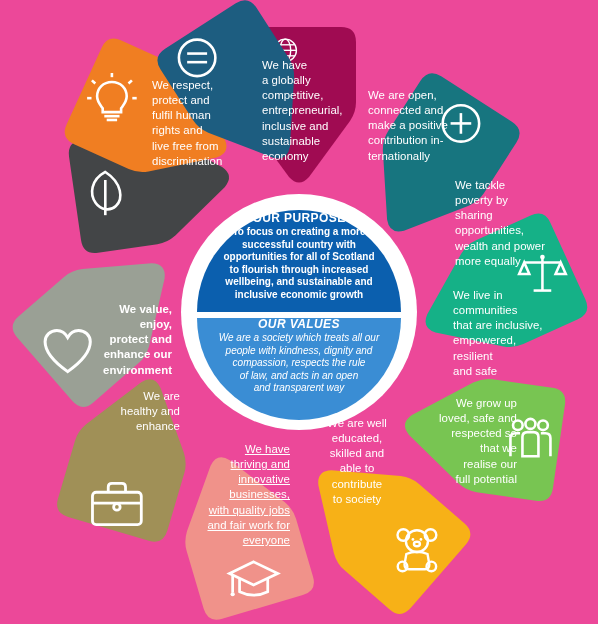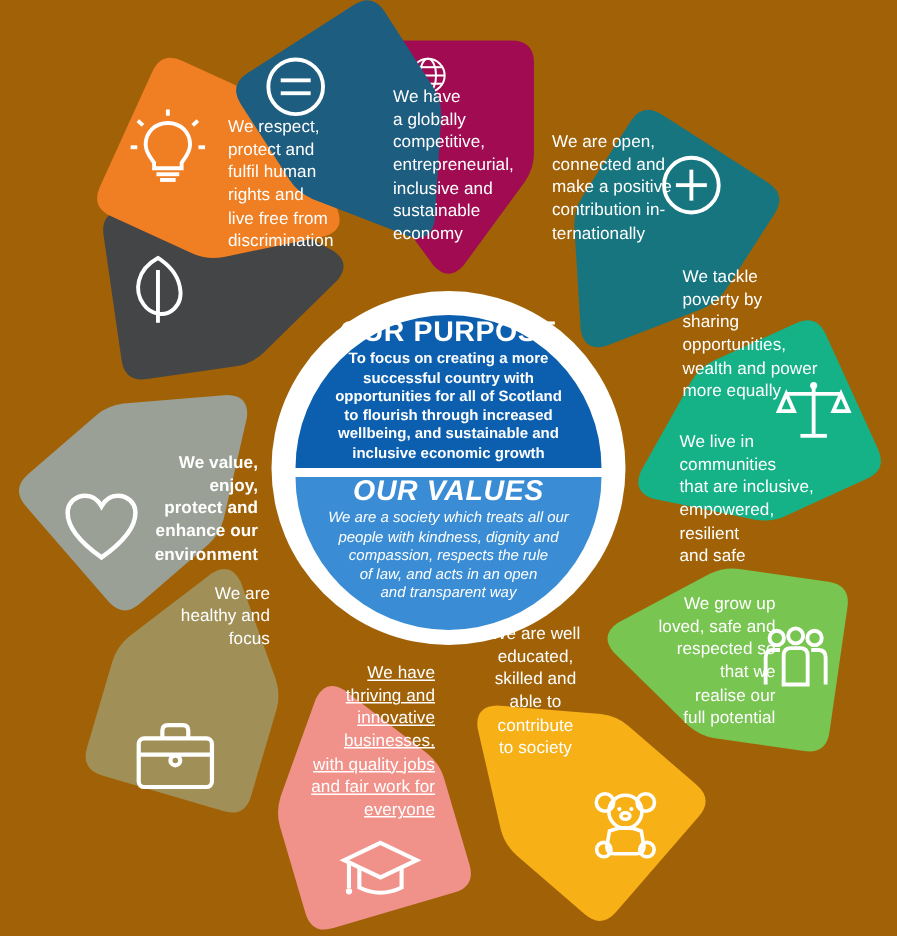--- a/index.html
+++ b/index.html
@@ -9,21 +9,21 @@
     background: #ffffff;
   }
   body {
     font-family: "Liberation Sans", sans-serif;
     -webkit-font-smoothing: antialiased;
   }
   #stage {
     position: relative;
     width: 598px;
     height: 624px;
-    background: #a16207;
+    background: #ec4899;
     overflow: hidden;
   }
   #flower-svg {
     position: absolute;
     left: 0;
     top: 0;
     width: 598px;
     height: 624px;
   }
 
@@ -52,21 +52,21 @@
   .pt-culture        { left: 60px;  top: 180px; width: 105px; text-align: right; }
 
   
   .core-text {
     position: absolute;
     color: #ffffff;
     text-align: center;
     pointer-events: none;
   }
   .core-heading {
-    font-size: 19px;
+    font-size: 12px;
     font-weight: bold;
     letter-spacing: 0.4px;
     margin-bottom: 1px;
   }
   .core-body {
     font-size: 10px;
     line-height: 1.25;
     font-weight: bold;
     white-space: pre-line;
   }
@@ -277,21 +277,21 @@
 to society</div>
   <div class="petal-text pt-economy2">We have
 thriving and
 innovative
 businesses,
 with quality jobs
 and fair work for
 everyone</div>
   <div class="petal-text pt-health">We are
 healthy and
-focus</div>
+enhance</div>
   <div class="petal-text pt-environment">We value,
 enjoy,
 protect and
 enhance our
 environment</div>
   <div class="petal-text pt-humanrights">We respect,
 protect and
 fulfil human
 rights and
 live free from

